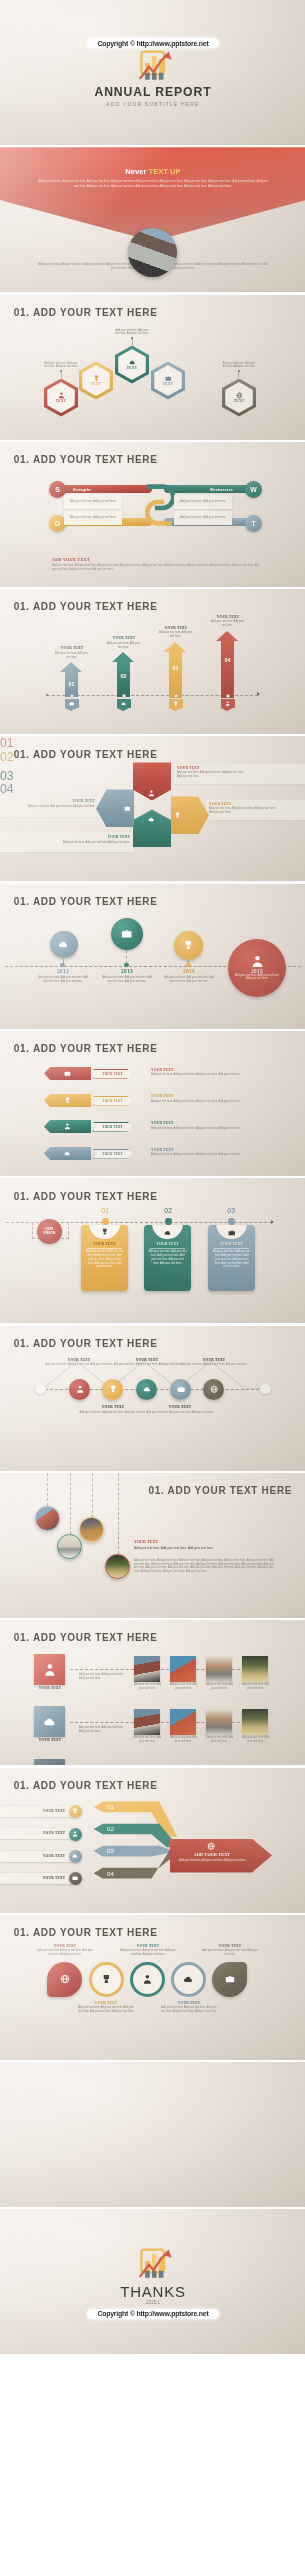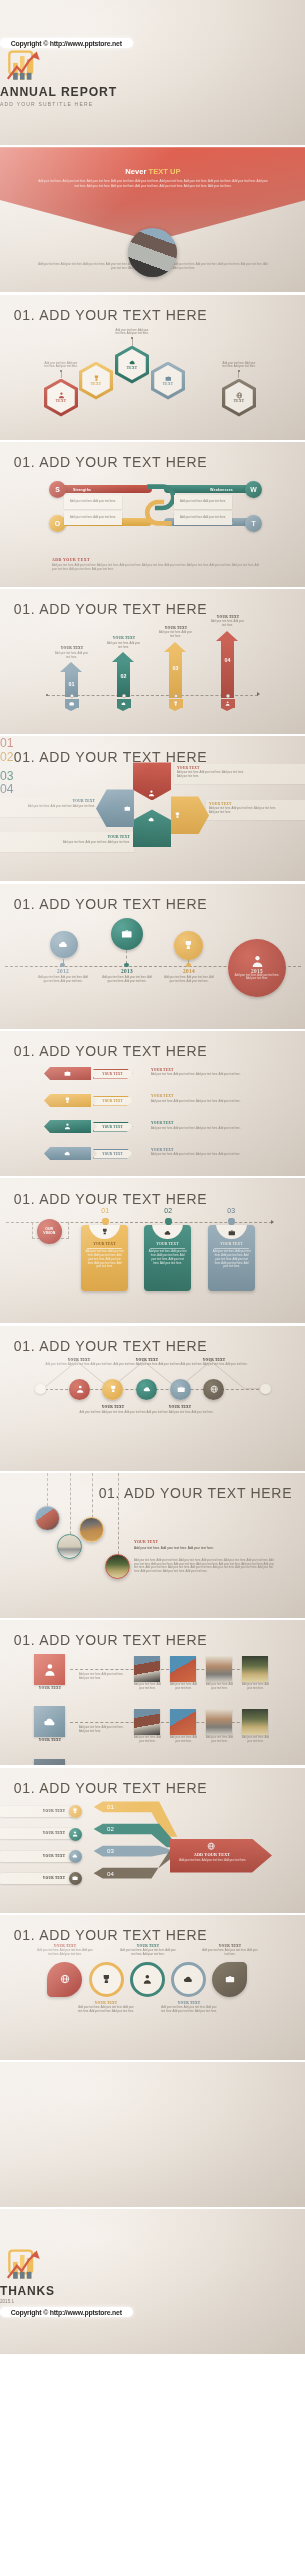--- a/index.html
+++ b/index.html
@@ -22,44 +22,44 @@
   }
   .slide::after{
     content:"";position:absolute;inset:0;
     background:linear-gradient(135deg, rgba(255,255,255,.45) 0%, rgba(255,255,255,0) 40%, rgba(160,148,135,.18) 100%);
     pointer-events:none;
   }
 
   
   .slide-title{
     position:absolute; left:13.8px; top:12.2px;
-    font-size:14px; letter-spacing:0.7px; color:#5e5850;
-    font-weight:400; font-family:"Liberation Sans", sans-serif;
+    font-size:10px; letter-spacing:0.7px; color:#5e5850;
+    font-weight:700; font-family:"Liberation Sans", sans-serif;
     z-index:5;
   }
   .slide-title.right{ left:auto; right:13.8px; }
 
   .tiny{ font-size:2.6px; line-height:1.45; color:#8c8379; text-align:center; }
   .tinyL{ font-size:2.6px; line-height:1.45; color:#8c8379; text-align:left; }
   .tinyR{ font-size:2.6px; line-height:1.45; color:#8c8379; text-align:right; }
   .hdr{ font-size:3.5px; font-family:"Liberation Serif", serif; font-weight:700;
         letter-spacing:0.2px; text-align:center; }
 
   
-  .cover{ display:flex; flex-direction:column; align-items:flex-start; justify-content:center; height:100%; position:relative; z-index:3;}
+  .cover{ display:flex; flex-direction:column; align-items:center; justify-content:center; height:100%; position:relative; z-index:3;}
   .copyright{
     background:#fff; border-radius:7.6px; padding:1.5px 10.7px;
     font-size:6.9px; font-weight:700; color:#2c2a28; letter-spacing:-0.2px;
     box-shadow:0 0 4.6px rgba(255,255,255,.9);
     white-space:nowrap;
   }
   .logo{ width:43px; height:35px; position:relative; margin:2.3px 0 0; }
   .big-title{ font-size:12.2px; letter-spacing:0.9px; color:#3d3a36; font-weight:700; }
   .sub-title{ font-size:5px; letter-spacing:1.2px; color:#8b837a; margin-top:1.5px;}
-  .thanks-title{ font-size:12px; letter-spacing:0.8px; color:#3d3a36; font-weight:700; }
+  .thanks-title{ font-size:15px; letter-spacing:0.8px; color:#3d3a36; font-weight:400; }
   .thanks-date{ font-size:4.6px; color:#8b837a; margin:0.8px 0 3.1px; }
 
   
   .chev{
     position:absolute; left:0; top:0; width:306px; height:94px;
     background:linear-gradient(180deg,#e0604f 0%, #d4695c 60%, #c97c70 100%);
     clip-path:polygon(0 0,100% 0,100% 56%,50% 100%,0 56%);
   }
   .ngu-title{ position:absolute; top:20px; width:100%; text-align:center; font-size:7.6px; font-weight:700; color:#fff; z-index:3;}
   .ngu-title .y{ color:#f3c96a; }

